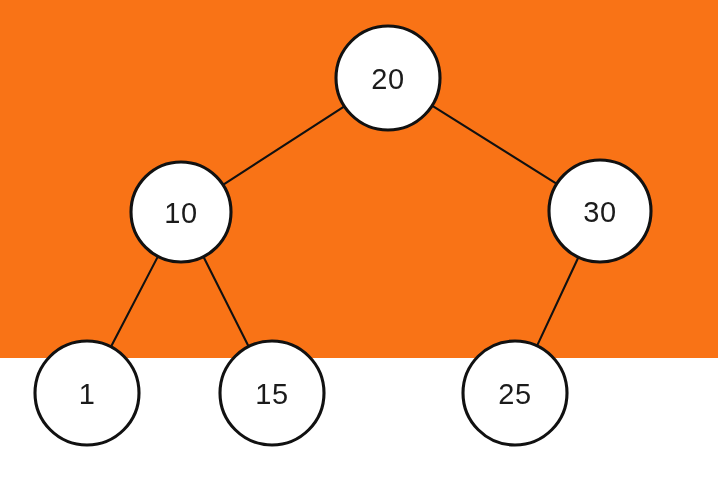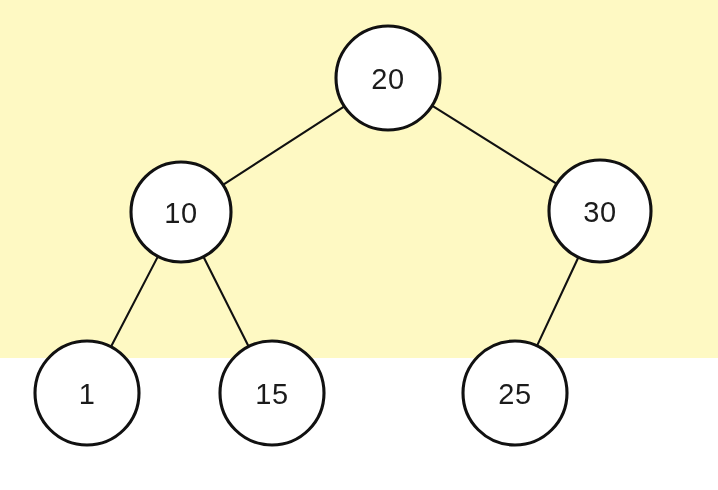--- a/index.html
+++ b/index.html
@@ -11,21 +11,21 @@
   body {
     width: 718px;
     height: 490px;
     overflow: hidden;
     font-family: "Liberation Sans", sans-serif;
   }
   #tree-canvas {
     position: relative;
     width: 718px;
     height: 358px;
-    background: #fef9c3;
+    background: #f97316;
   }
   #tree-svg {
     position: absolute;
     top: 0;
     left: 0;
     width: 718px;
     height: 490px;
     display: block;
   }
   .edge-line {

